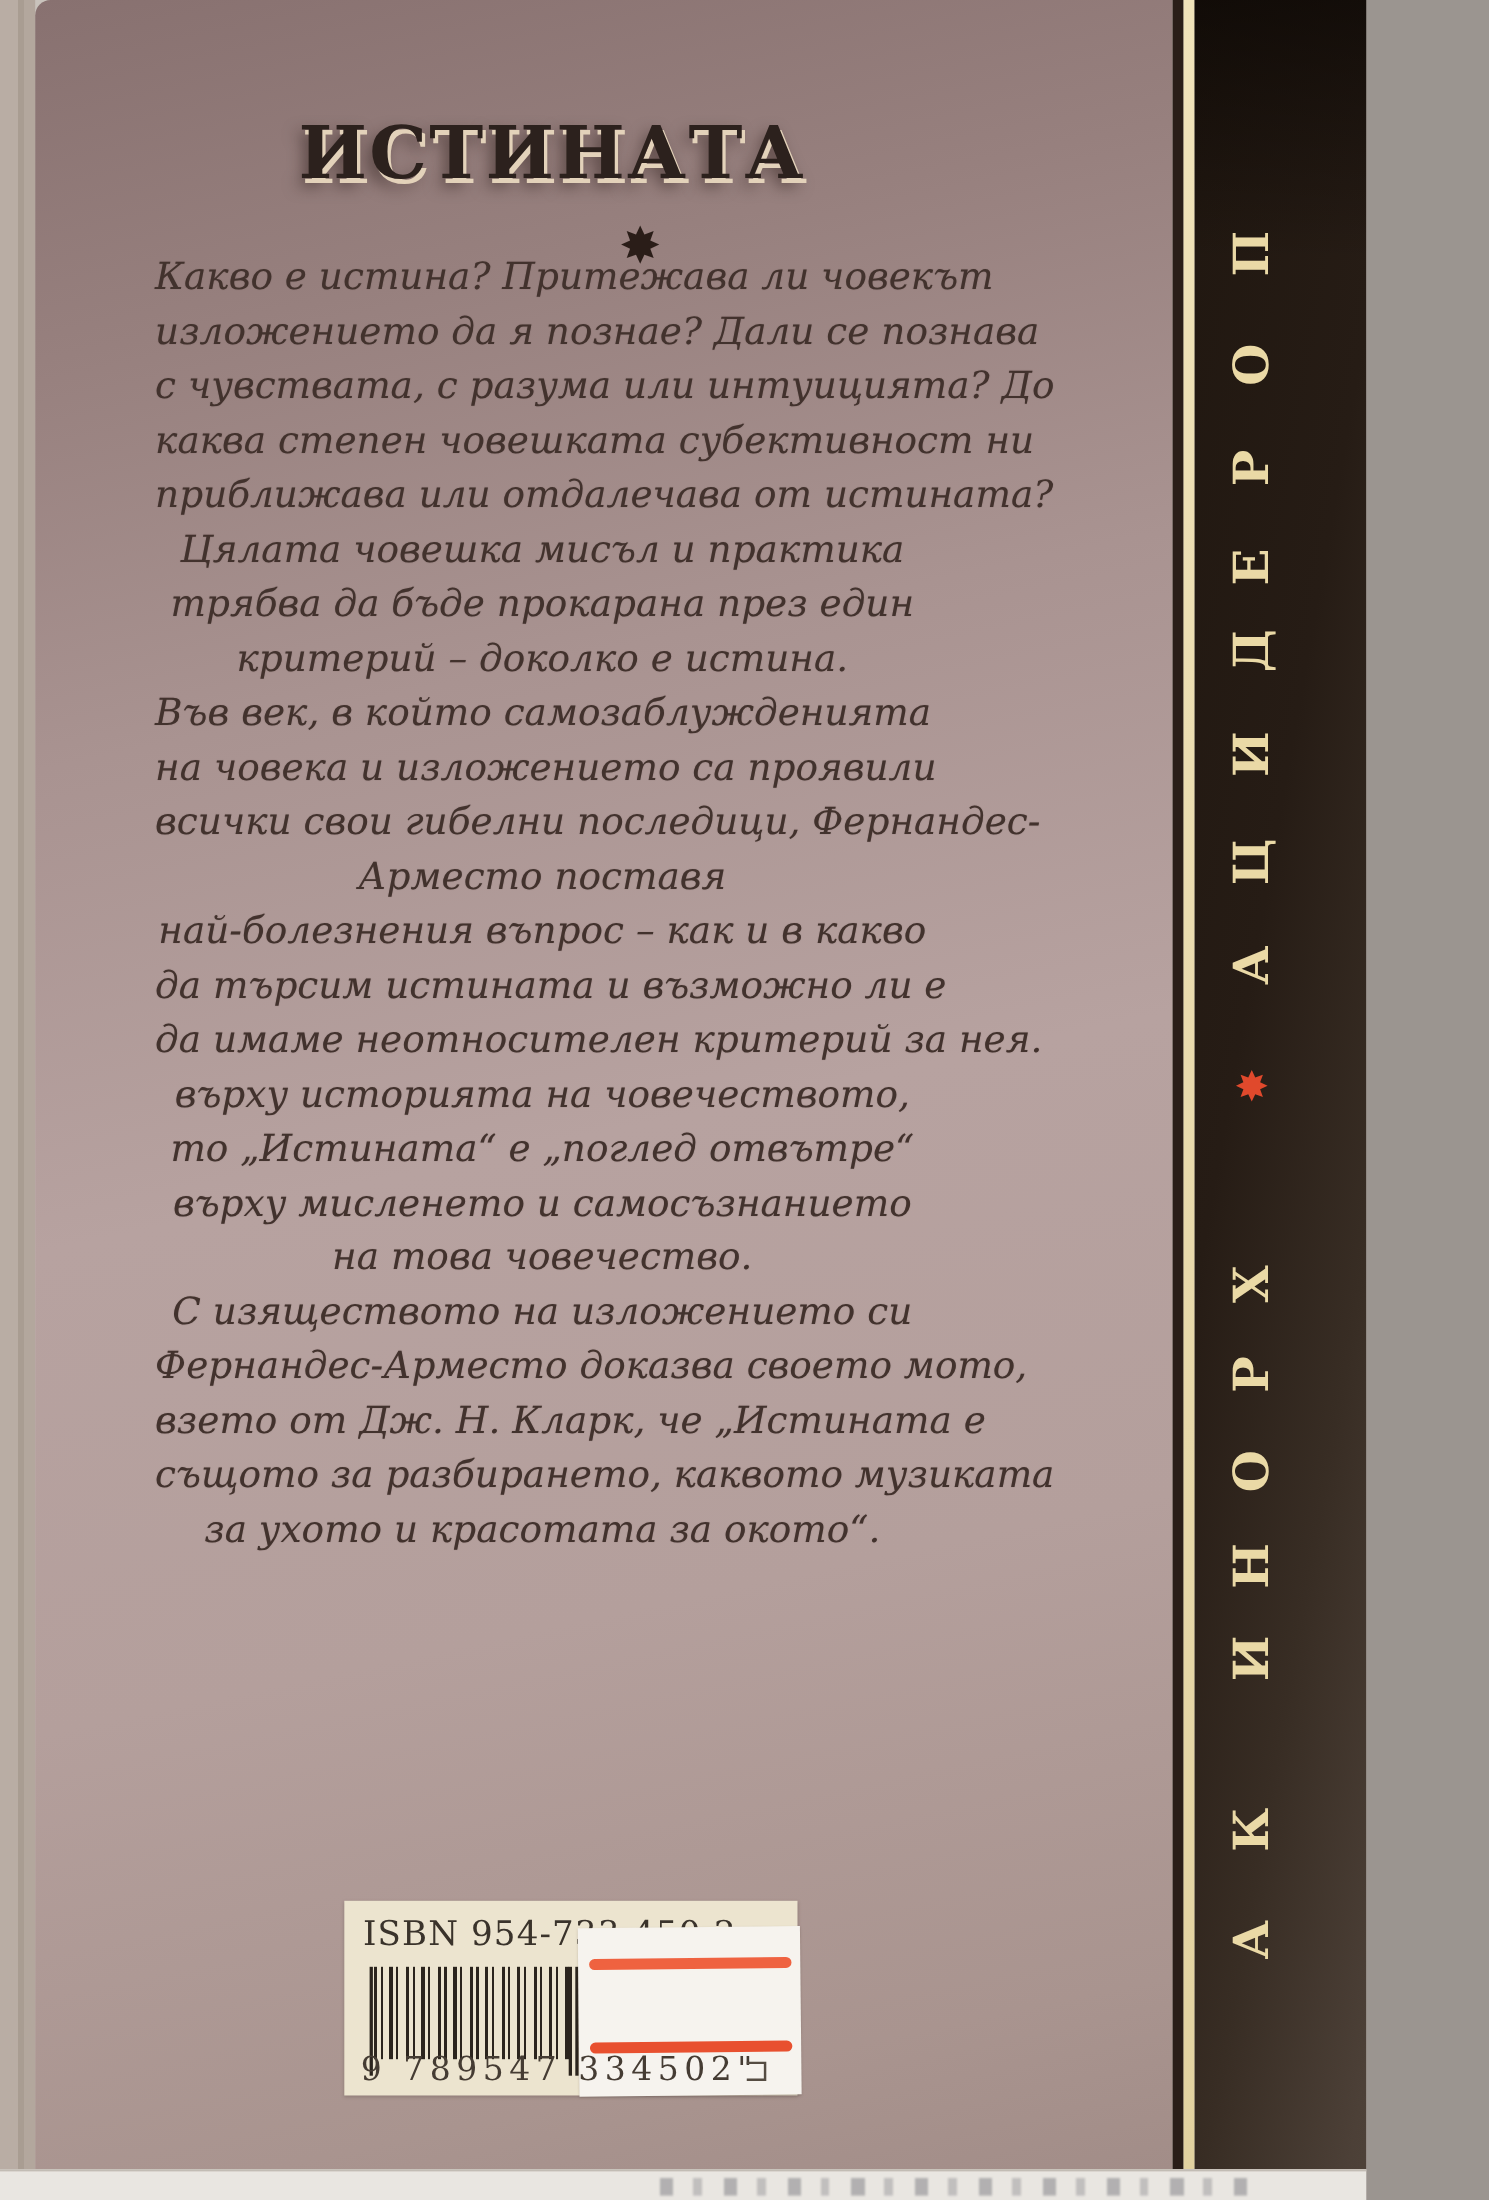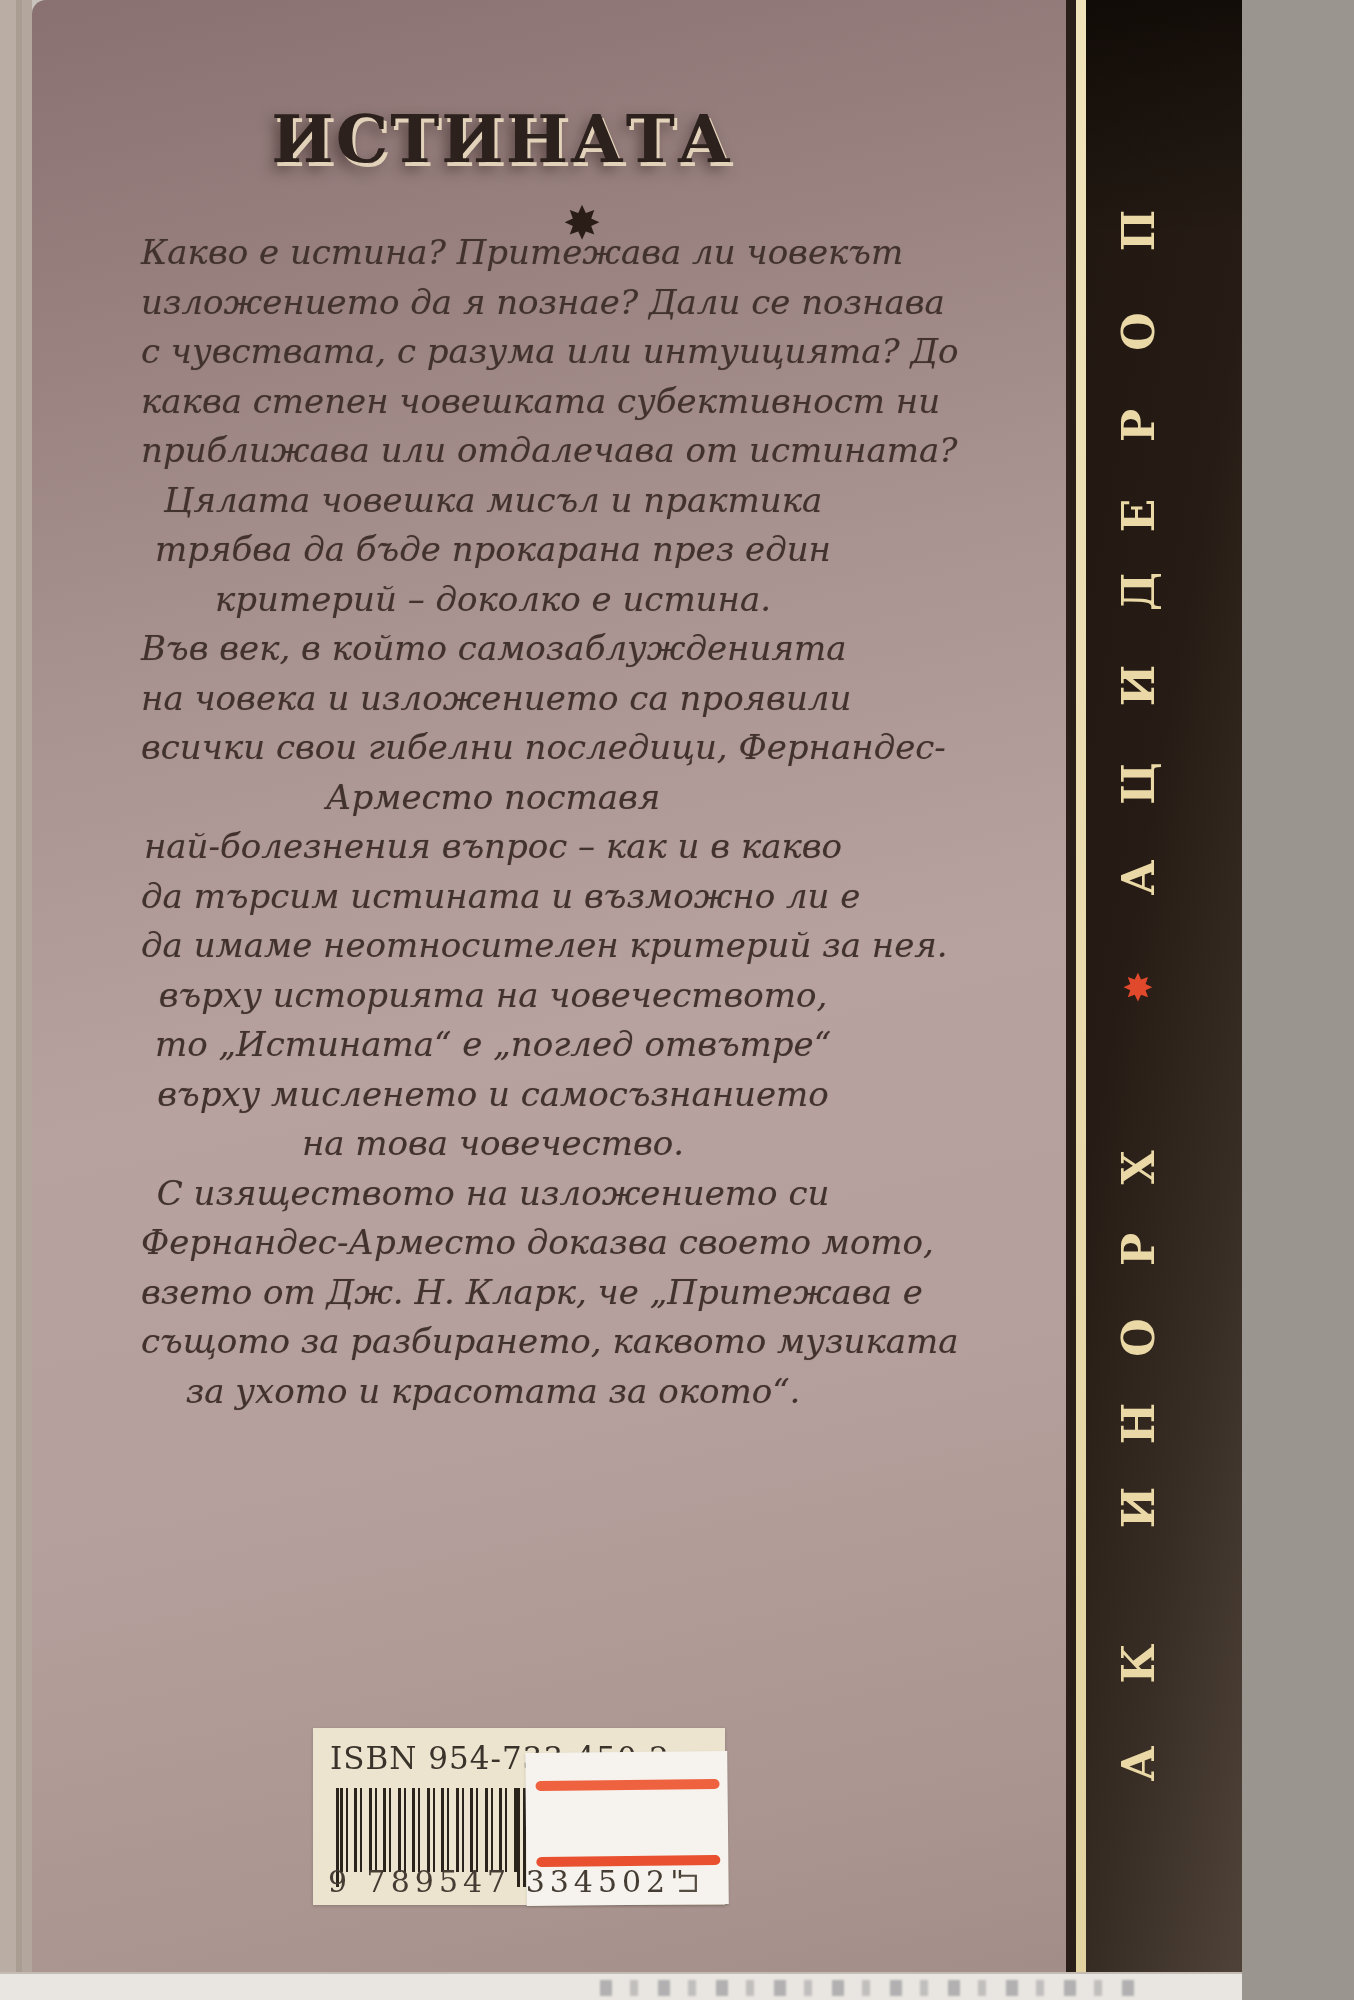--- a/index.html
+++ b/index.html
@@ -133,21 +133,21 @@
       <div>Арместо поставя</div>
       <div>най-болезнения въпрос – как и в какво</div>
       <div>да търсим истината и възможно ли е</div>
       <div>да имаме неотносителен критерий за нея.</div>
       <div>върху историята на човечеството,</div>
       <div>то „Истината“ е „поглед отвътре“</div>
       <div>върху мисленето и самосъзнанието</div>
       <div>на това човечество.</div>
       <div>С изяществото на изложението си</div>
       <div>Фернандес-Арместо доказва своето мото,</div>
-      <div>взето от Дж. Н. Кларк, че „Притежава е</div>
+      <div>взето от Дж. Н. Кларк, че „Истината е</div>
       <div>същото за разбирането, каквото музиката</div>
       <div>за ухото и красотата за окото“.</div>
     </div>
   </div>
 
   <div class="isbn-label"></div>
   <div class="isbn-line"><span>ISBN 954-7</span><span>33-450-2</span></div>
   <div class="barcode"></div>
   <div class="guard g1"></div>
   <div class="guard g2"></div>

